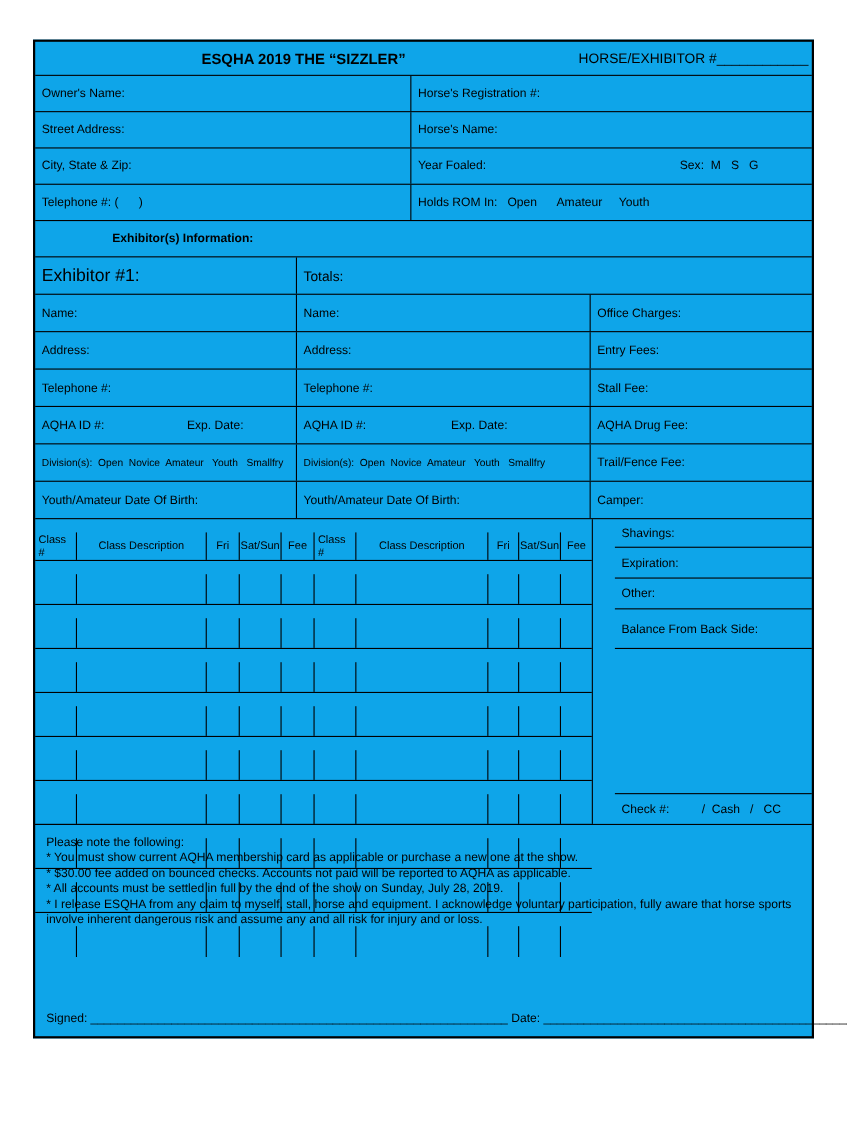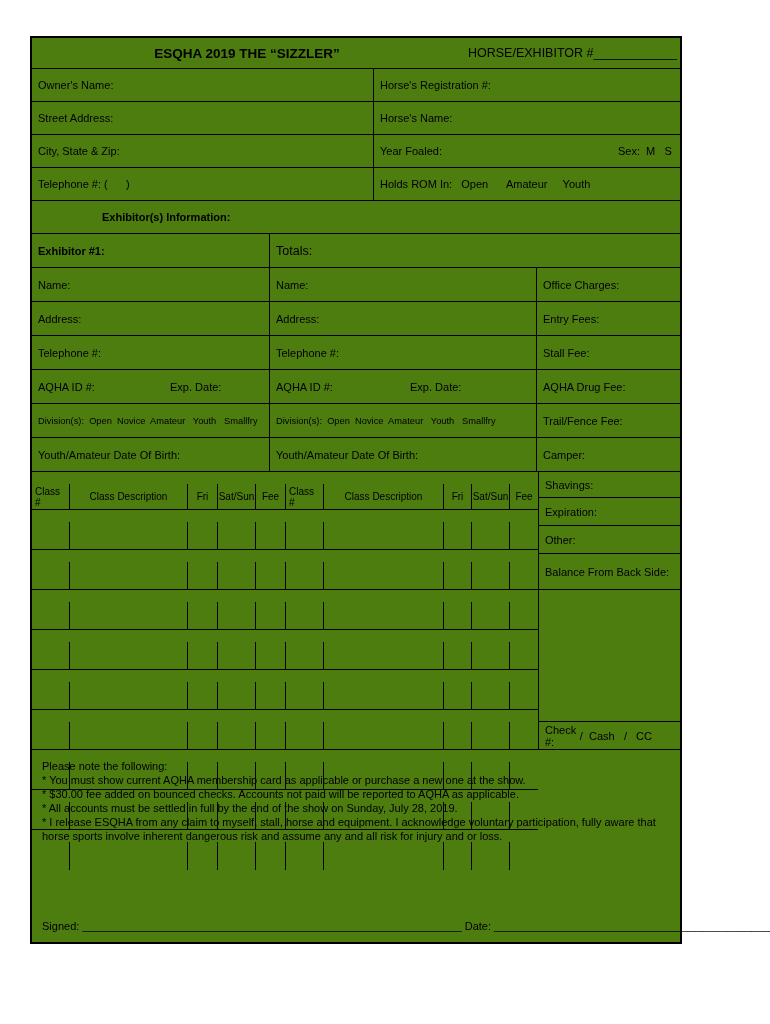--- a/index.html
+++ b/index.html
@@ -1,20 +1,20 @@
 <!DOCTYPE html>
 <html><head>
 <meta charset="utf-8">
 <style>
   * { margin:0; padding:0; box-sizing:border-box; }
   html,body { background:#fff; }
   body { width:770px; height:1024px; font-family:"Liberation Sans", sans-serif; color:#000; }
   .page { position:relative; width:770px; height:1024px; background:#fff; overflow:hidden; }
-  .form { position:absolute; left:30px; top:36px; width:652px; height:908px; border:2px solid #000;
-          display:flex; flex-direction:column; background:#4d7c0f; }
+  .form { position:absolute; left:30px; top:36px; width:710px; height:908px; border:2px solid #000;
+          display:flex; flex-direction:column; background:#0ea5e9; }
   .row { display:flex; border-bottom:1px solid #000; flex-shrink:0; }
   .cell { position:relative; display:flex; align-items:center; padding:0 6px; overflow:hidden; }
   .lbl { font-size:11px; }
   .pre { white-space:pre; }
   .bold { font-weight:bold; }
 
   .header-row { height:31px; }
   .title-cell { flex:1; justify-content:center; font-size:13.5px; font-weight:bold; }
   .horse-cell { width:218px; font-size:12.5px; padding-right:2px; }
 
@@ -26,36 +26,36 @@
   .abs138 { position:absolute; left:138px; }
   .abs140 { position:absolute; left:140px; }
 
   .exh-info-row { height:33px; }
   .exh-info-row .cell { flex:1; padding-left:70px; }
 
   .h34 { height:34px; }
   .eA { width:238px; border-right:1px solid #000; }
   .eB { width:267px; border-right:1px solid #000; }
   .eC { flex:1; }
-  .title12 { font-size:11px; font-weight:bold; }
+  .title12 { font-size:16px; font-weight:normal; }
   .totals-title { font-size:12.5px; }
   .small { font-size:9.3px; }
 
   .class-area { display:flex; height:278px; flex-shrink:0; border-bottom:1px solid #000; }
   .class-grid { width:507px; display:flex; flex-direction:column; border-right:1px solid #000; }
   .crow { display:flex; height:28px; border-bottom:1px solid #000; flex-shrink:0;margin-top:12px; }
   .crow.chead { height:26px; }
   .class-grid .crow:last-child { border-bottom:none; }
   .ccell { border-right:1px solid #000; padding:0 3px; display:flex; align-items:center;
            justify-content:center; font-size:10px; overflow:hidden; }
   .cw1{width:38px}.cw2{width:118px}.cw3{width:30px}.cw4{width:38px}.cw5{width:30px}
   .cw6{width:38px}.cw7{width:120px}.cw8{width:28px}.cw9{width:38px}
   .cw10{flex:1; border-right:none;}
 
-  .totals-col { flex:1; display:flex; flex-direction:column; }
+  .totals-col { flex:1; display:flex; flex-direction:column;margin-left:20px; }
   .tcell { padding:0 6px; display:flex; align-items:center; flex-shrink:0; position:relative; }
   .bb { border-bottom:1px solid #000; }
   .th26{height:26px}.th28{height:28px}.th36{height:36px}
   .tspacer { flex:1; }
   .check-cell { height:28px; border-top:1px solid #000; justify-content:space-between; padding-right:28px; }
 
   .notes { flex:1; padding:9px 10px 8px 10px; display:flex; flex-direction:column; font-size:11px; }
   .note-line { line-height:14px; }
   .sign-row { margin-top:auto; display:flex; align-items:center; font-size:11px; white-space:pre; padding-bottom:2px; }
 </style>

